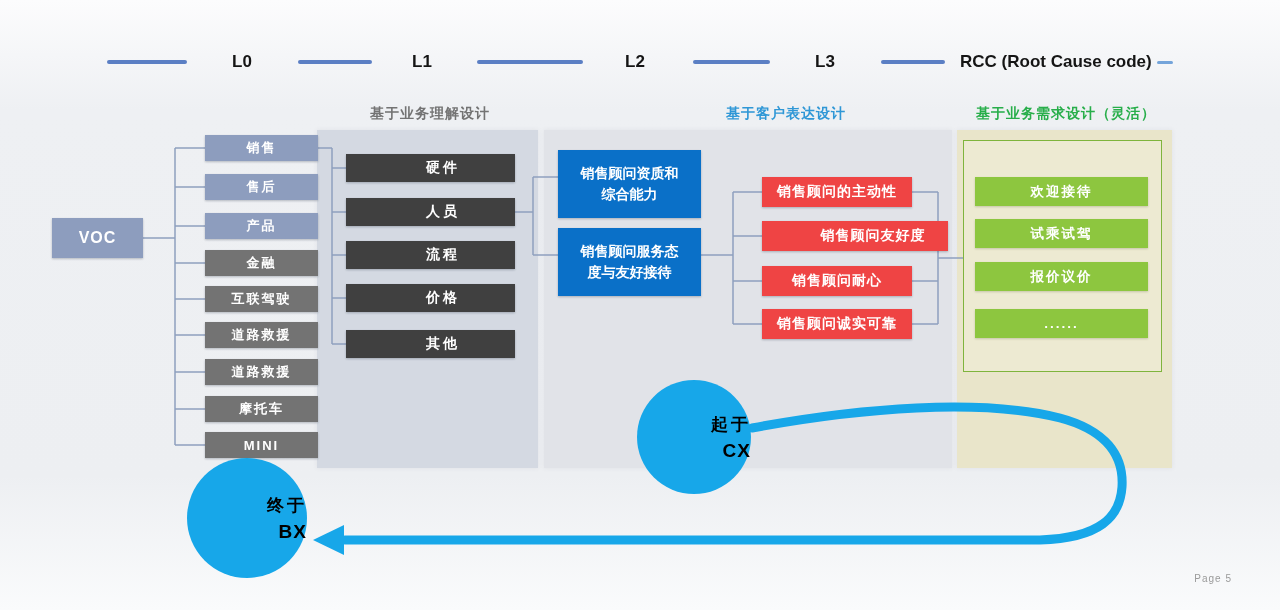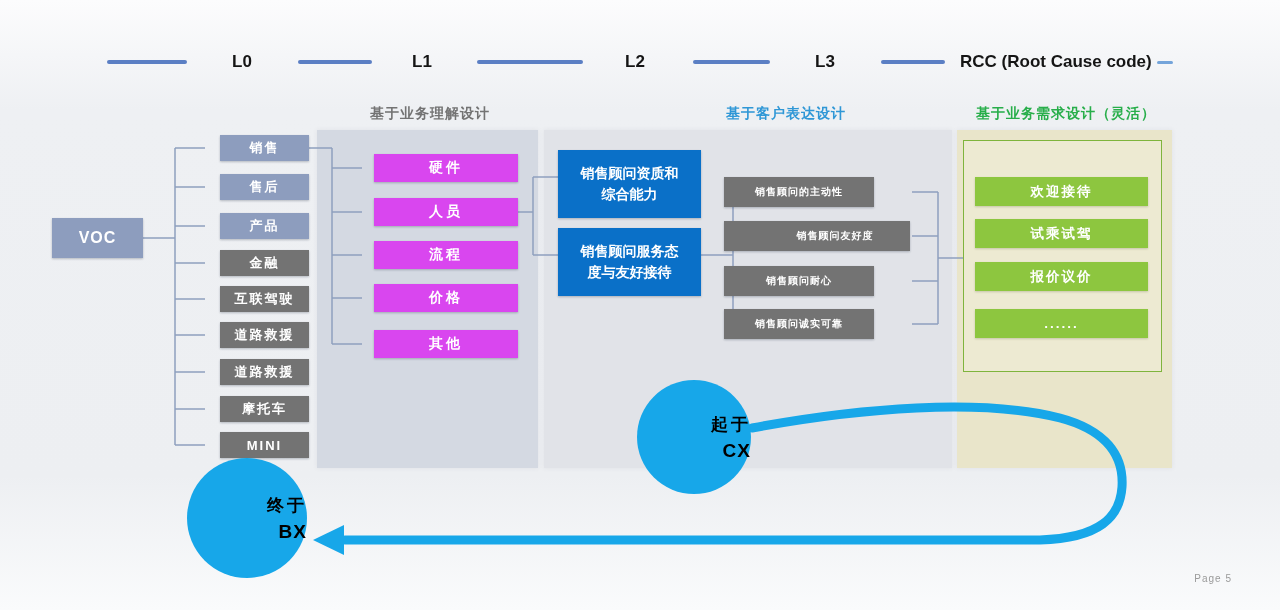--- a/index.html
+++ b/index.html
@@ -21,27 +21,27 @@
   .panel.p1{left:317px;width:221px;background:#d4d9e2;}
   .panel.p23{left:544px;width:408px;background:#e1e3e8;}
   .panel.prcc{left:957px;width:215px;background:#e9e5ca;}
   .rcc-inner{position:absolute;left:963px;top:140px;width:197px;height:230px;border:1px solid #7fb43c;background:#edead2;}
 
   
   .box{position:absolute;display:flex;align-items:center;justify-content:center;
        color:#fff;font-weight:bold;text-align:center;
        box-shadow:0 1px 2px rgba(30,40,60,.28);}
   .voc{left:52px;top:218px;width:91px;height:40px;background:#8d9dbe;font-size:16px;letter-spacing:1px;}
-  .l0{left:220px;width:89px;height:26px;font-size:13px;letter-spacing:2px;}
+  .l0{left:205px;width:113px;height:26px;font-size:13px;letter-spacing:2px;}
   .l0.slate{background:#8d9dbe;}
   .l0.gray{background:#737373;}
-  .l1box{left:374px;width:144px;height:28px;background:#d946ef;font-size:14px;letter-spacing:3px;}
+  .l1box{left:346px;width:144px;height:28px;background:#404040;font-size:14px;letter-spacing:3px;padding-left:25px;}
   .l2box{left:558px;width:143px;height:68px;background:#0a70c8;font-size:14px;line-height:1.5;}
   .l2box .inner{width:102px;text-align:center;}
-  .l3box{left:724px;width:150px;height:30px;background:#737373;font-size:10px;letter-spacing:1px;}
+  .l3box{left:762px;width:150px;height:30px;background:#ef4444;font-size:14px;letter-spacing:1px;}
   .rccbox{left:975px;width:173px;height:29px;background:#8dc63f;font-size:13.5px;letter-spacing:2px;box-shadow:0 1px 2px rgba(80,90,40,.25);}
 
   
   .circle{position:absolute;border-radius:50%;background:#17a7e9;color:#000000;
           display:flex;flex-direction:column;align-items:flex-end;justify-content:center;
           font-weight:bold;z-index:6;}
   .circle .cn{font-size:17px;letter-spacing:3px;}
   .circle .en{font-size:19px;margin-top:4px;letter-spacing:1px;}
   .cx{left:637px;top:380px;width:114px;height:114px;}
   .bx{left:187px;top:458px;width:120px;height:120px;}

